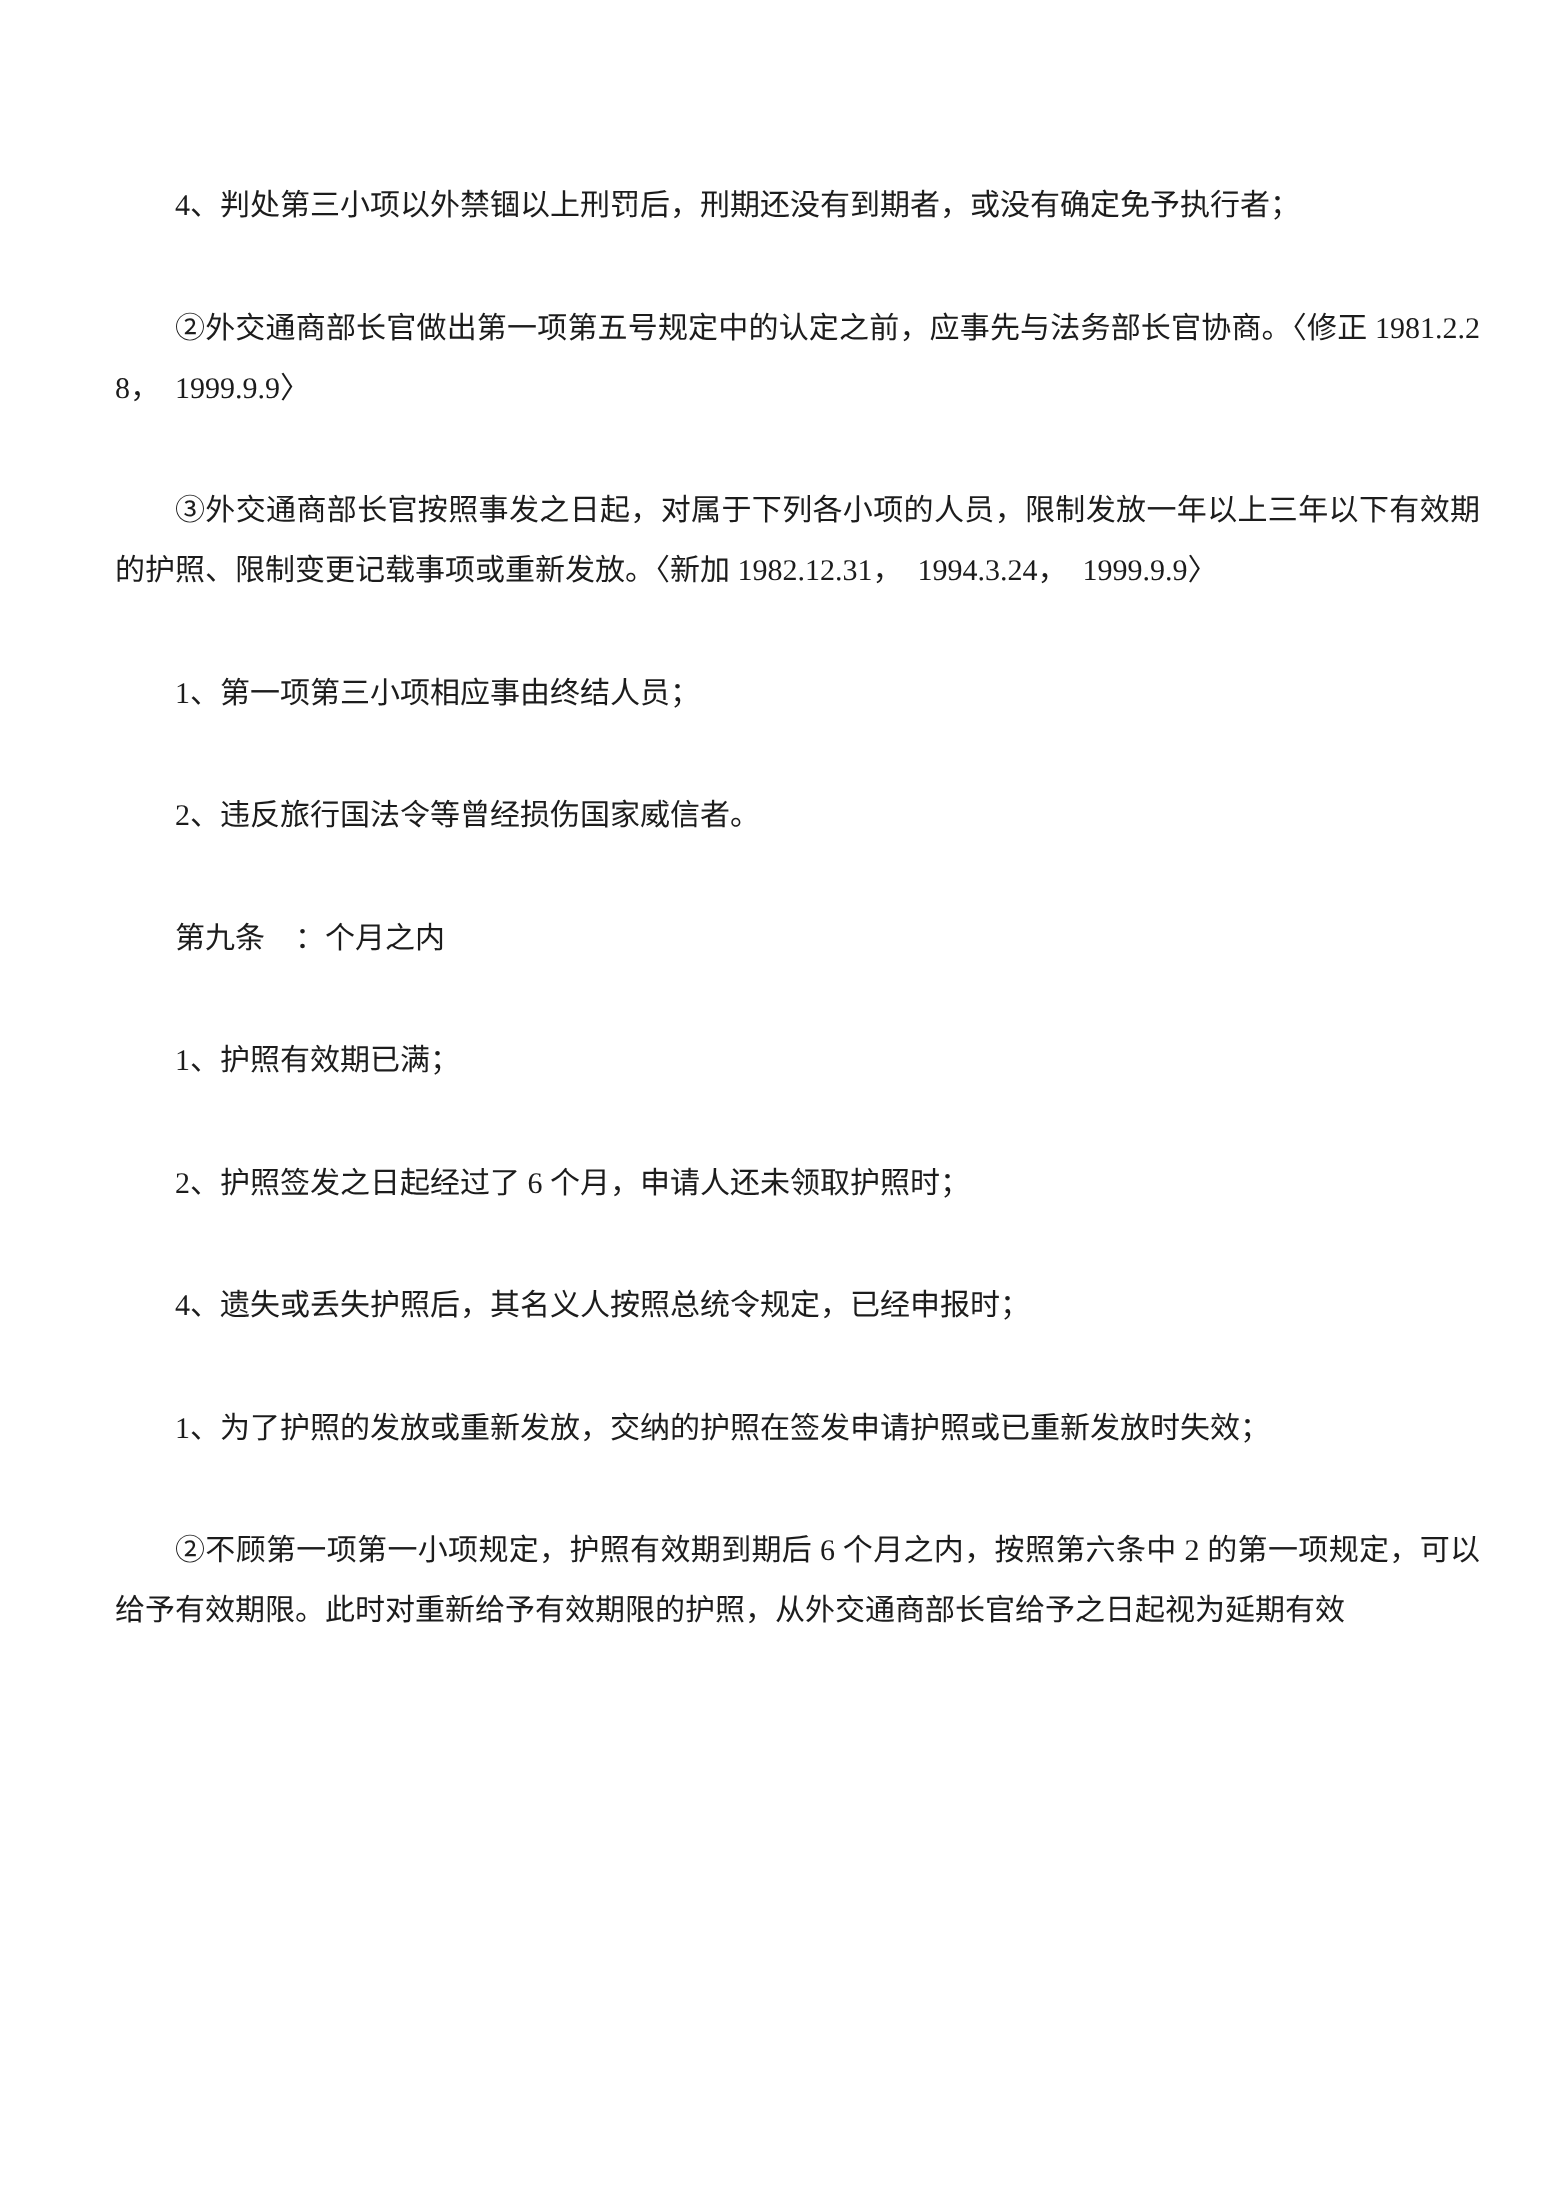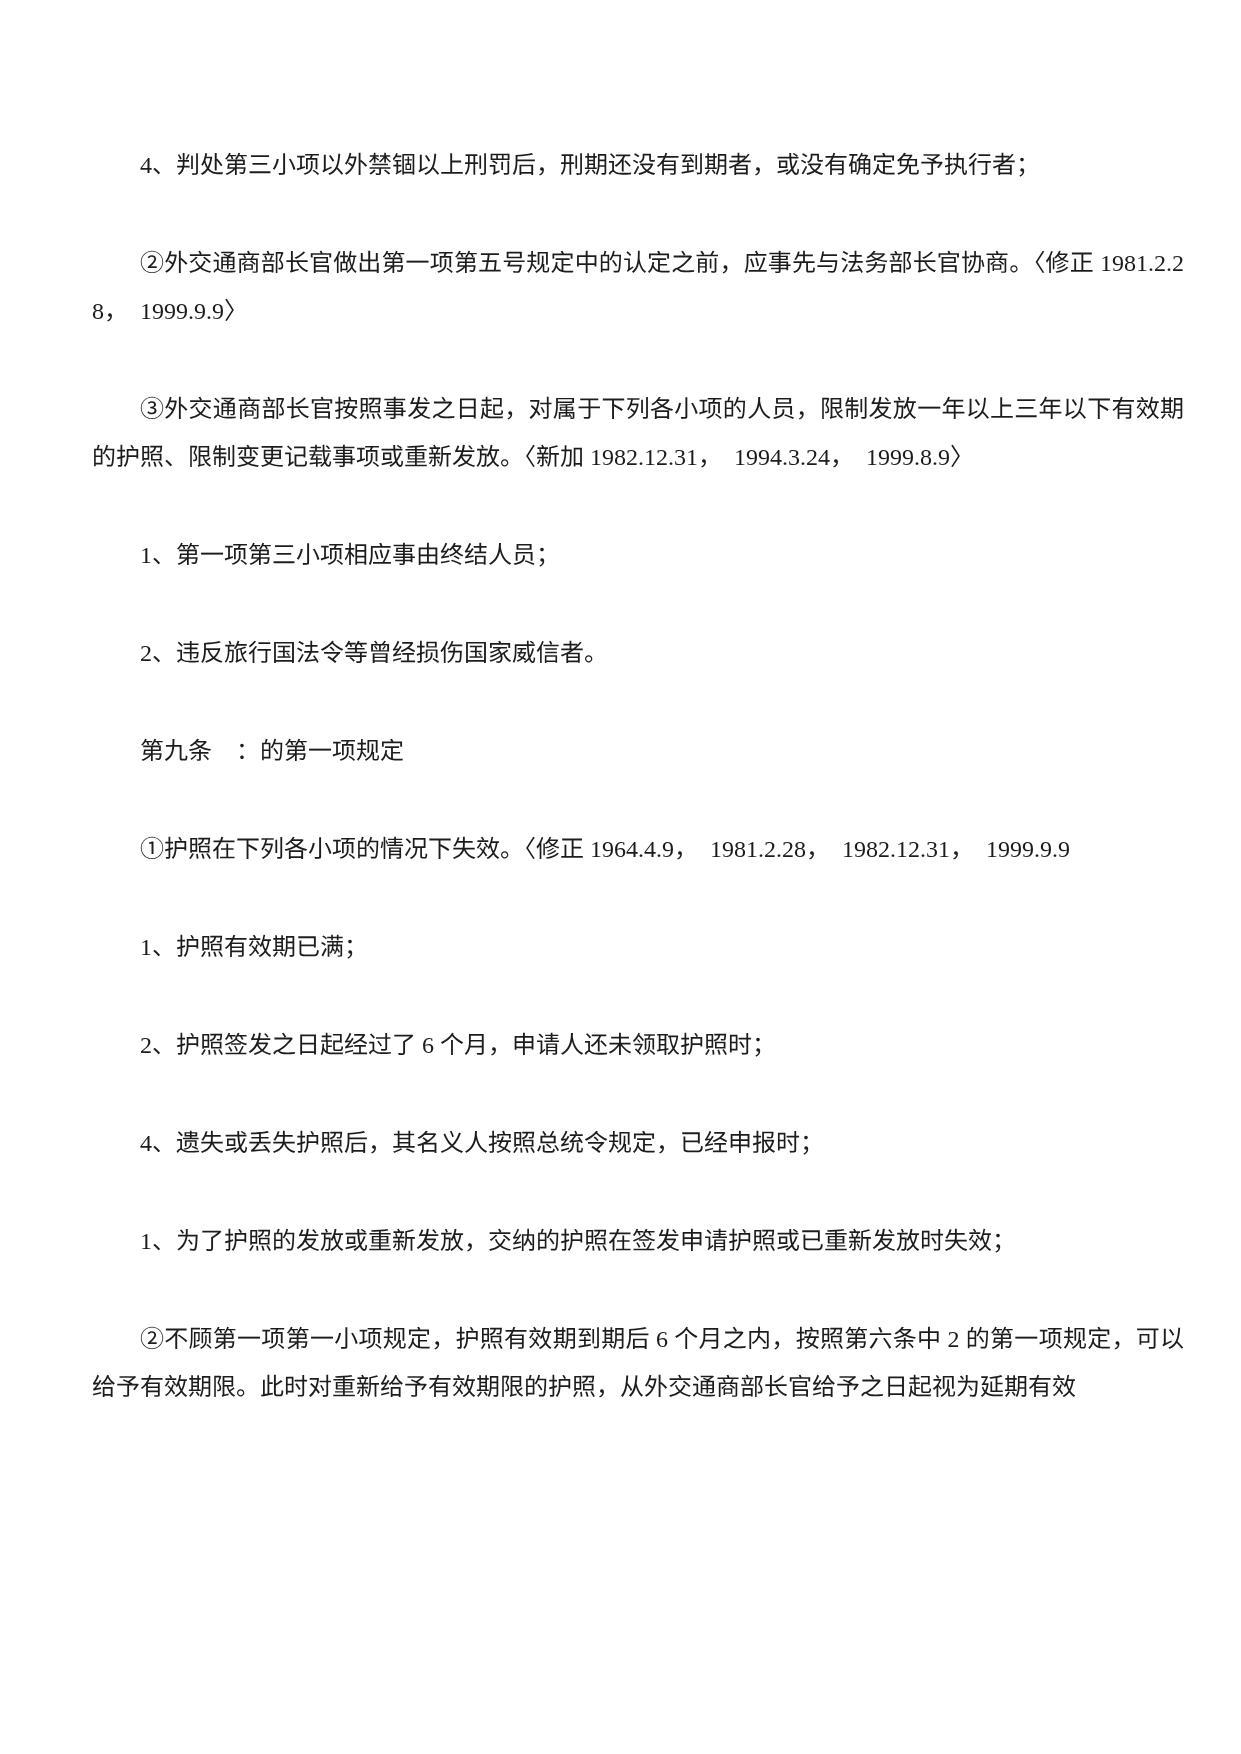--- a/index.html
+++ b/index.html
@@ -26,23 +26,22 @@
     text-align: justify;
     word-break: break-all;
   }
 </style>
 </head>
 <body>
 
 <div class="page">
   <p>4、判处第三小项以外禁锢以上刑罚后，刑期还没有到期者，或没有确定免予执行者；</p>
   <p>②外交通商部长官做出第一项第五号规定中的认定之前，应事先与法务部长官协商。〈修正 1981.2.28， 1999.9.9〉</p>
-  <p>③外交通商部长官按照事发之日起，对属于下列各小项的人员，限制发放一年以上三年以下有效期的护照、限制变更记载事项或重新发放。〈新加 1982.12.31， 1994.3.24， 1999.8.9〉</p>
+  <p>③外交通商部长官按照事发之日起，对属于下列各小项的人员，限制发放一年以上三年以下有效期的护照、限制变更记载事项或重新发放。〈新加 1982.12.31， 1994.3.24， 1999.9.9〉</p>
   <p>1、第一项第三小项相应事由终结人员；</p>
   <p>2、违反旅行国法令等曾经损伤国家威信者。</p>
-  <p>第九条　：的第一项规定</p>
-  <p>①护照在下列各小项的情况下失效。〈修正 1964.4.9， 1981.2.28， 1982.12.31， 1999.9.9</p>
+  <p>第九条　：个月之内</p>
   <p>1、护照有效期已满；</p>
   <p>2、护照签发之日起经过了 6 个月，申请人还未领取护照时；</p>
   <p>4、遗失或丢失护照后，其名义人按照总统令规定，已经申报时；</p>
   <p>1、为了护照的发放或重新发放，交纳的护照在签发申请护照或已重新发放时失效；</p>
   <p>②不顾第一项第一小项规定，护照有效期到期后 6 个月之内，按照第六条中 2 的第一项规定，可以给予有效期限。此时对重新给予有效期限的护照，从外交通商部长官给予之日起视为延期有效</p>
 </div>
 
 </body></html>

